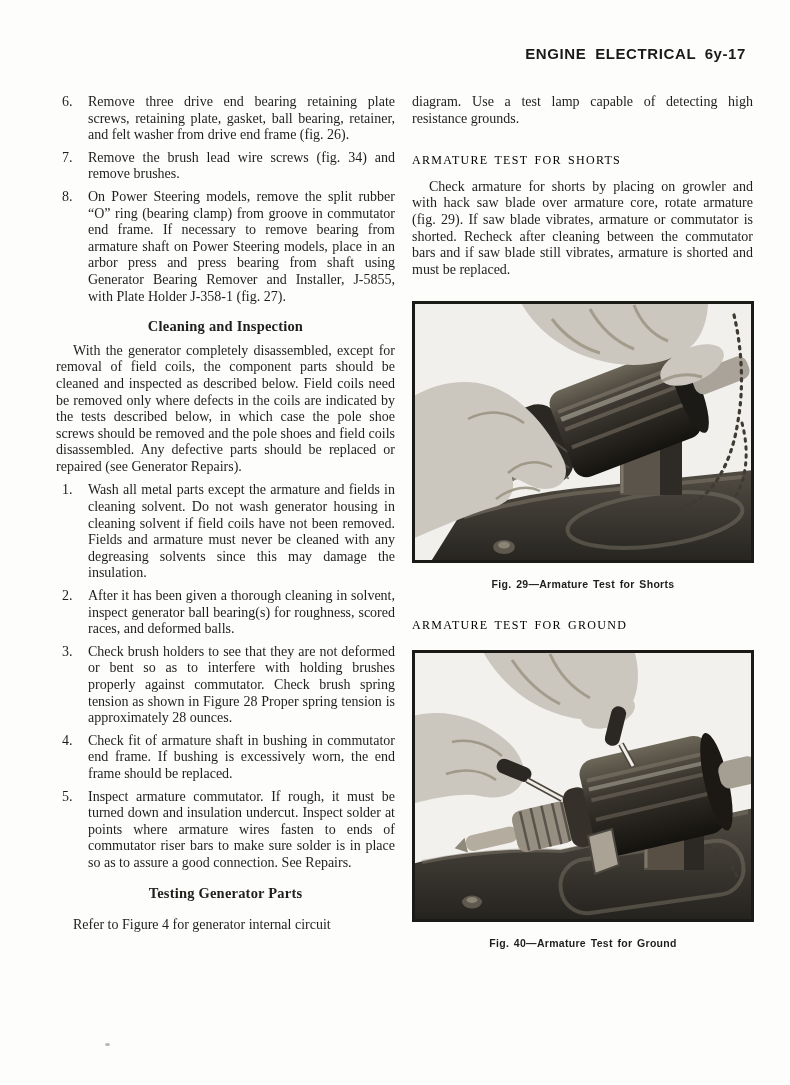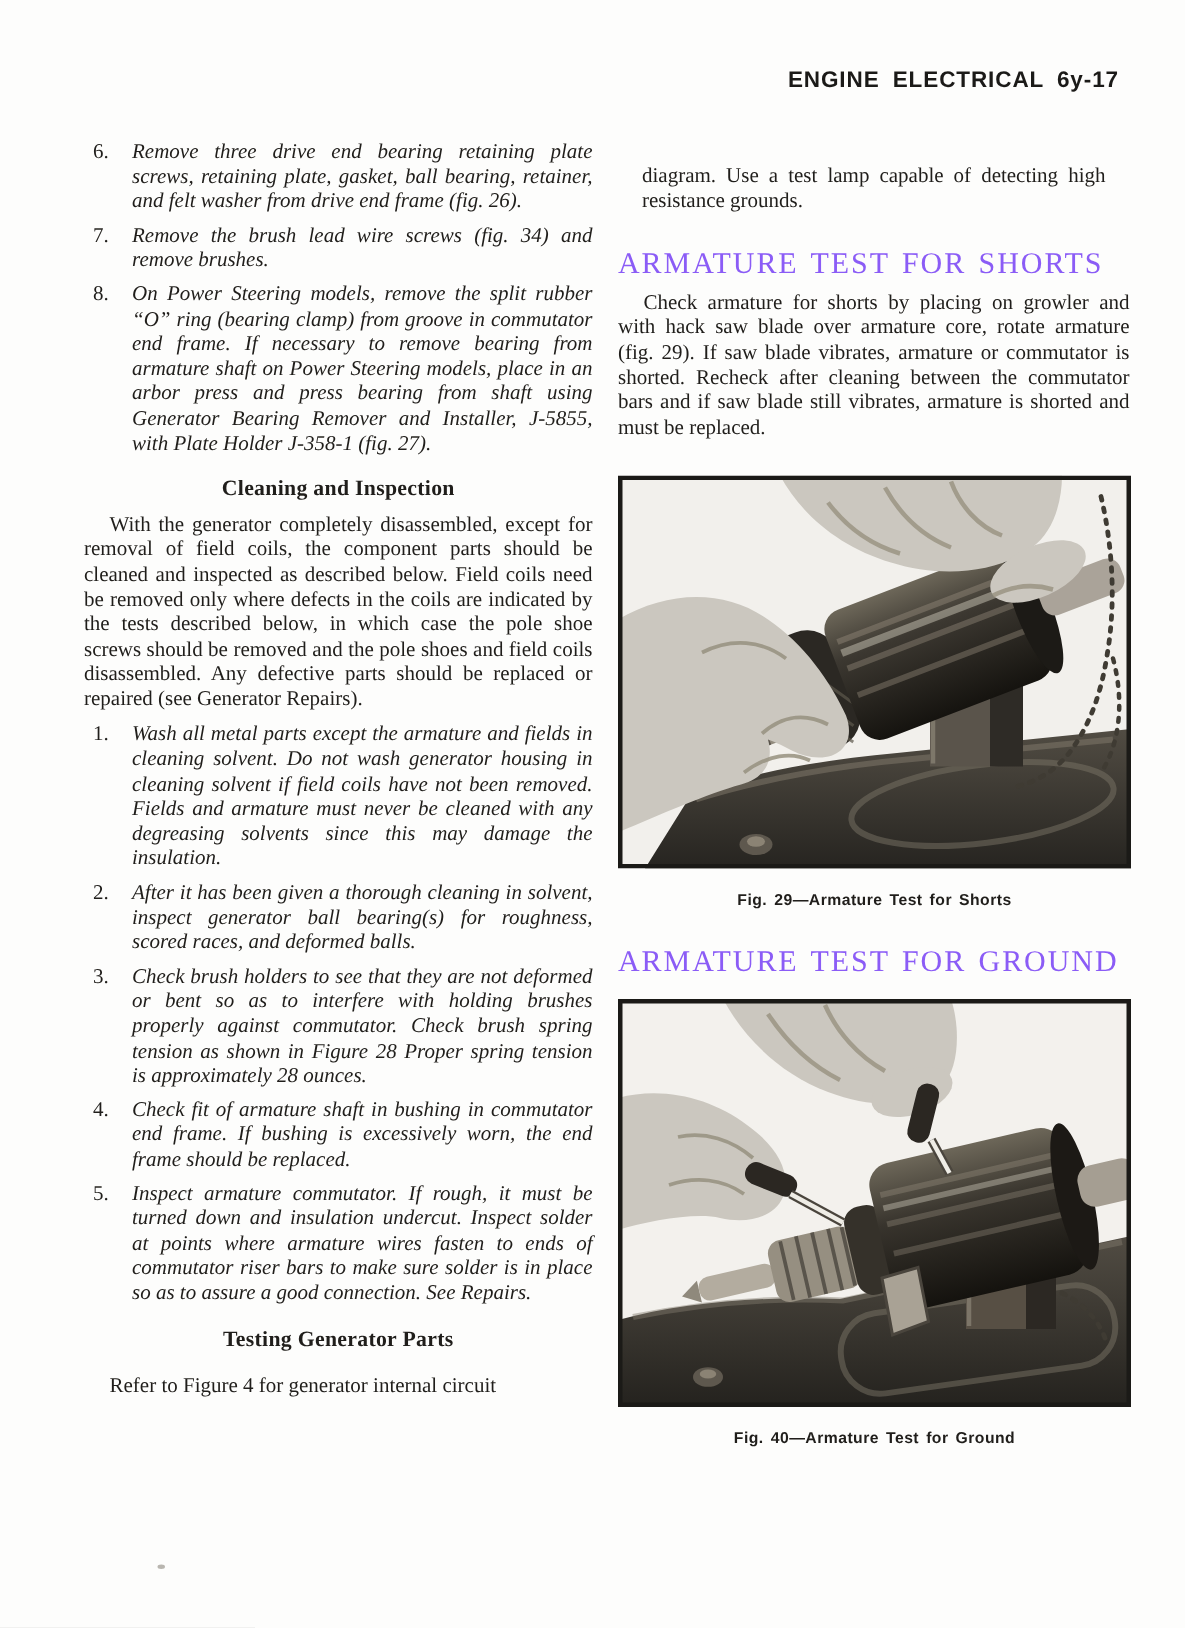--- a/index.html
+++ b/index.html
@@ -17,33 +17,33 @@
     font-weight:bold;font-size:15px;letter-spacing:.6px;word-spacing:4px;
     color:#1b1a18;
   }
   .col{position:absolute;top:94px;font-size:14px;line-height:16.6px;text-align:justify;}
   .col-left{left:56px;width:339px;}
   .col-right{left:412px;width:341px;}
 
   .num-item{display:flex;margin-top:6px;}
   .num-item:first-child{margin-top:0;}
   .num-item .num{flex:0 0 32px;padding-left:6px;box-sizing:border-box;}
-  .num-item .itext{flex:1;text-align:justify;font-style:italic;}
+  .num-item .itext{flex:1;text-align:justify;}
 
   h3.sub-heading{
     font-size:14.5px;font-weight:bold;margin:13px 0 8px 0;
     text-align:center;letter-spacing:.2px;
   }
   h2.caps-heading{
-    font-size:20px;font-weight:normal;color:#8b5cf6;
+    font-size:12px;font-weight:normal;color:#000000;
     letter-spacing:1.3px;word-spacing:2px;
     margin:25px 0 0 0;text-align:left;
   }
   p.body-par{margin:10px 0 0 0;text-indent:17px;}
-  p.cont-par{margin:16px;text-indent:0;}
+  p.cont-par{margin:0;text-indent:0;}
 
   figure.photo-fig{margin:23px 0 0 0;width:342px;}
   figure.fig30{margin-top:16px;}
   figure.photo-fig svg{display:block;}
   figcaption{
     margin-top:13px;text-align:center;
     font-family:Liberation Sans, sans-serif;
     font-weight:bold;font-size:10.5px;letter-spacing:.3px;word-spacing:1.5px;
     color:#201e1b;
   }

